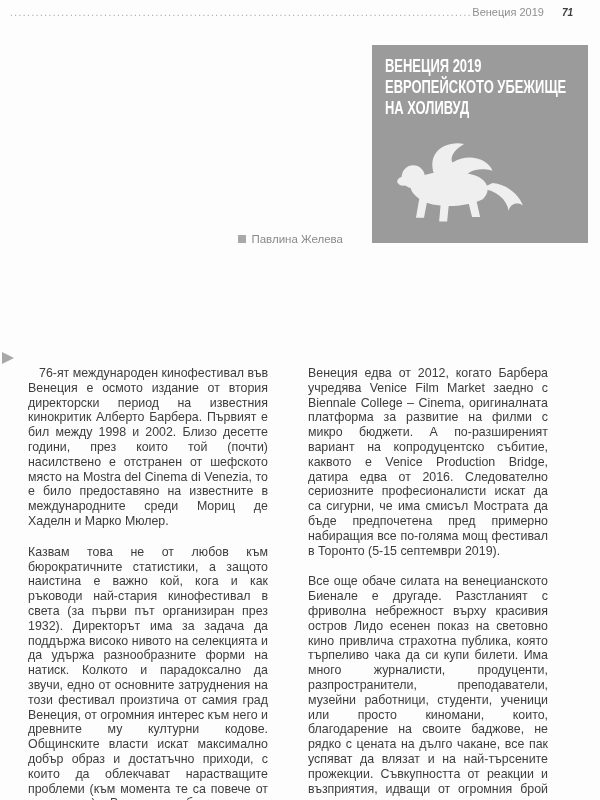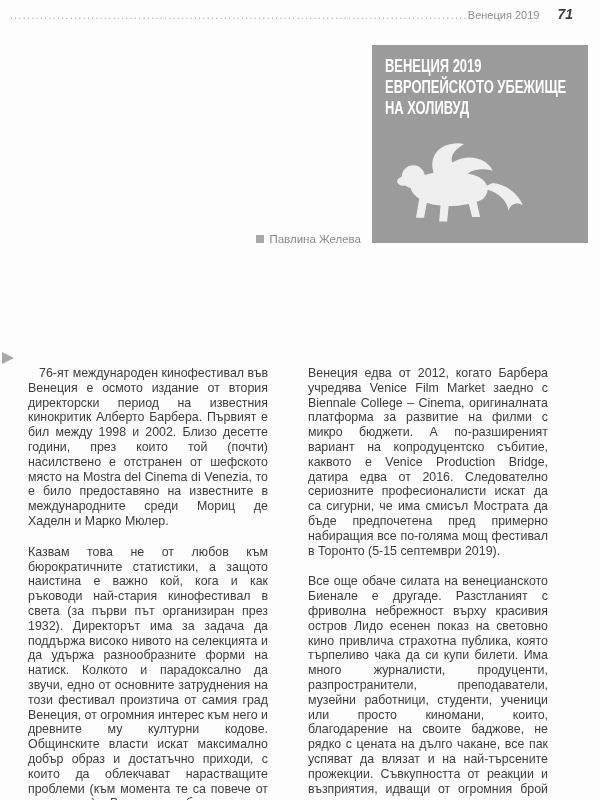--- a/index.html
+++ b/index.html
@@ -14,37 +14,37 @@
     display:flex;align-items:baseline;
     font-size:11px;color:#8f8f8f;
   }
   .header .dots{
     flex:1;overflow:hidden;white-space:nowrap;
     letter-spacing:1.5px;color:#a8a8a8;font-size:10px;
   }
   .header .section{margin-left:2px;white-space:nowrap;}
   .header .pagenum{
     margin-left:18px;font-weight:bold;font-style:italic;
-    font-size:14px;color:#3e3e3e;
+    font-size:10px;color:#3e3e3e;
   }
   
   .title-box{
     position:absolute;left:372px;top:45px;width:216px;height:198px;
     background:#9b9b9b;
   }
   .title-text{
     position:absolute;left:13px;top:11px;margin:0;
     color:#fff;font-weight:bold;font-size:17.5px;line-height:21px;
     transform:scaleX(0.74);transform-origin:left top;
     white-space:nowrap;
   }
   .lion{position:absolute;left:16px;bottom:10px;}
   
   .byline{
-    position:absolute;top:233px;right:239px;
+    position:absolute;top:233px;right:257px;
     display:flex;align-items:center;gap:5px;
     font-size:11.5px;color:#8a8a8a;white-space:nowrap;
   }
   .byline .sq{width:8px;height:8px;background:#a9a9a9;flex:0 0 auto;}
   
   .columns{
     position:absolute;left:12px;top:350px;width:552px;
     display:flex;gap:8px;
   }
   .col{

